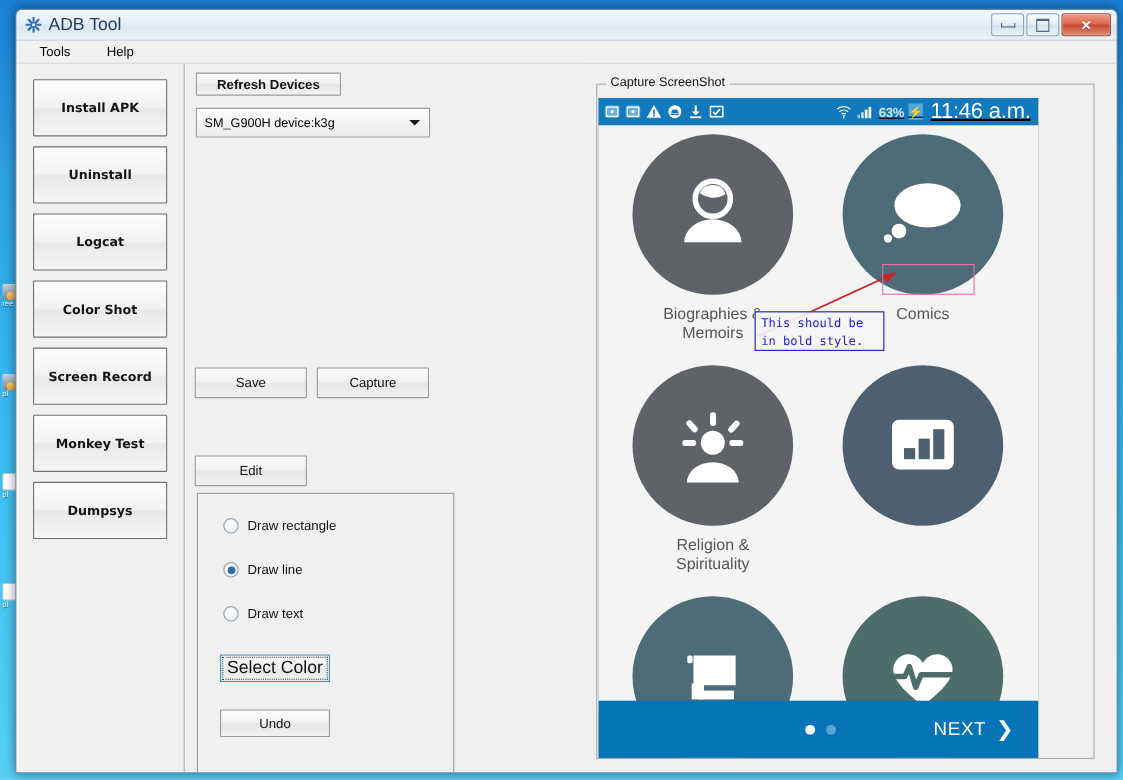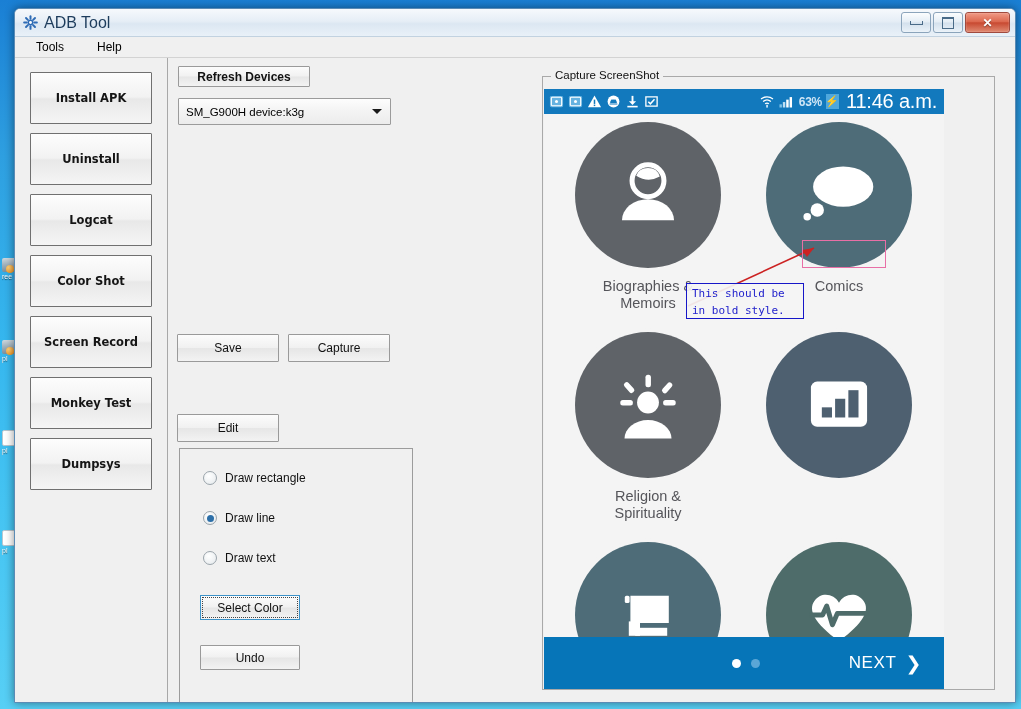--- a/index.html
+++ b/index.html
@@ -208,21 +208,21 @@
     position: absolute; left: 2.5px; top: 2.5px;
     width: 7px; height: 7px; border-radius: 50%;
     background: #2c6fa8;
   }
   #select-color-btn {
     position: absolute; left: 20px; top: 146px;
     width: 98px; height: 23px;
     border: 1px solid #3c92c8;
     background: linear-gradient(180deg,#fcfcfc 0%,#f1f1f1 48%,#e6e6e6 52%,#f3f3f3 100%);
     display: flex; align-items: center; justify-content: center;
-    font-size: 12px; color: #111;
+    font-size: 16px; color: #111;
     outline: 1px dotted #444;
     outline-offset: -3px;
   }
   #undo-btn {
     position: absolute; left: 20px; top: 196px;
     width: 98px; height: 23px;
   }
 
   
   #shot-group {
@@ -239,20 +239,21 @@
     padding: 0 4px;
     font-size: 11.5px;
     color: #111;
   }
   #phone {
     position: absolute;
     left: 1px; top: 12px;
     width: 400px; height: 600px;
     background: #a3a3a3;
     overflow: hidden;
+    text-decoration: underline;
   }
   
   #statusbar {
     height: 25px;
     background: #1279bd;
     display: flex; align-items: center;
     padding: 0 7px 0 5px;
     gap: 4px;
     color: #ffffff;
   }

